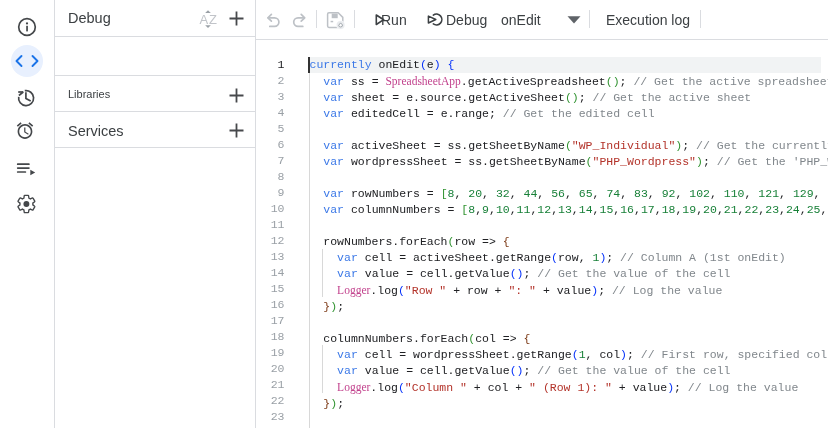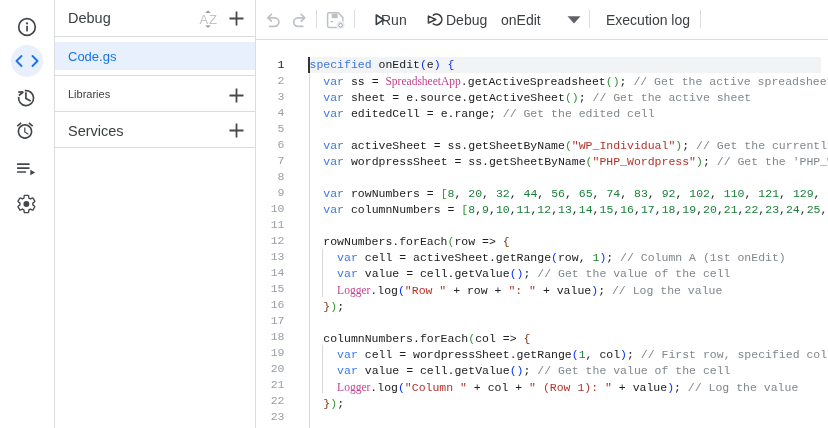--- a/index.html
+++ b/index.html
@@ -65,23 +65,20 @@
   <svg class="abs" style="left:143px;top:6px" width="26" height="26" viewBox="0 0 26 26">
     <text x="1.6" y="17.8" font-size="13" fill="#c1c4c9" font-family="Liberation Sans">A</text>
     <text x="10.9" y="17.8" font-size="13" fill="#c1c4c9" font-family="Liberation Sans">Z</text>
     <path d="M7.2 6.9 L10 4.3 L12.8 6.9 Z" fill="#9aa0a6"></path>
     <path d="M7.2 19.2 L10 21.9 L12.8 19.2 Z" fill="#9aa0a6"></path>
   </svg>
   <svg class="abs" style="left:174px;top:11.4px" width="15" height="15" viewBox="0 0 15 15">
     <path d="M7.5 0.5 V14.5 M0.5 7.5 H14.5" stroke="#47494c" stroke-width="1.8"></path>
   </svg>
   <div class="hsep" style="left:0;top:36px;width:200px;"></div>
-  <div class="abs" style="left:0;top:42px;width:200px;height:28px;background:#e8f0fe;">
-    <div class="abs" style="left:13px;top:7px;font-size:13px;color:#1a73e8;">Code.gs</div>
-  </div>
   <div class="hsep" style="left:0;top:74.5px;width:200px;"></div>
   <div class="abs" style="left:13px;top:88px;font-size:11px;color:#3c4043;">Libraries</div>
   <svg class="abs" style="left:174px;top:88px" width="15" height="15" viewBox="0 0 15 15">
     <path d="M7.5 0.5 V14.5 M0.5 7.5 H14.5" stroke="#47494c" stroke-width="1.8"></path>
   </svg>
   <div class="hsep" style="left:0;top:111px;width:200px;"></div>
   <div class="abs" style="left:13px;top:122.5px;font-size:14.5px;color:#3c4043;text-align:center;">Services</div>
   <svg class="abs" style="left:174px;top:122.7px" width="15" height="15" viewBox="0 0 15 15">
     <path d="M7.5 0.5 V14.5 M0.5 7.5 H14.5" stroke="#47494c" stroke-width="1.8"></path>
   </svg>
@@ -155,21 +152,21 @@
 14
 15
 16
 17
 18
 19
 20
 21
 22
 23</div>
-  <pre id="code" class="abs" style="left:53.5px;top:16.5px;"><span class="k">specified</span> onEdit<span class="b1">(</span>e<span class="b1">)</span> <span class="b1">{</span>
+  <pre id="code" class="abs" style="left:53.5px;top:16.5px;"><span class="k">currently</span> onEdit<span class="b1">(</span>e<span class="b1">)</span> <span class="b1">{</span>
   <span class="k">var</span> ss = <span class="c">SpreadsheetApp</span>.getActiveSpreadsheet<span class="b2">()</span>; <span class="m">// Get the active spreadsheet</span>
   <span class="k">var</span> sheet = e.source.getActiveSheet<span class="b2">()</span>; <span class="m">// Get the active sheet</span>
   <span class="k">var</span> editedCell = e.range; <span class="m">// Get the edited cell</span>
 
   <span class="k">var</span> activeSheet = ss.getSheetByName<span class="b2">(</span><span class="s">"WP_Individual"</span><span class="b2">)</span>; <span class="m">// Get the currently active sheet</span>
   <span class="k">var</span> wordpressSheet = ss.getSheetByName<span class="b2">(</span><span class="s">"PHP_Wordpress"</span><span class="b2">)</span>; <span class="m">// Get the 'PHP_Wordpress' sheet</span>
 
   <span class="k">var</span> rowNumbers = <span class="b2">[</span><span class="n">8</span>, <span class="n">20</span>, <span class="n">32</span>, <span class="n">44</span>, <span class="n">56</span>, <span class="n">65</span>, <span class="n">74</span>, <span class="n">83</span>, <span class="n">92</span>, <span class="n">102</span>, <span class="n">110</span>, <span class="n">121</span>, <span class="n">129</span>, <span class="n">137</span>;
   <span class="k">var</span> columnNumbers = <span class="b2">[</span><span class="n">8</span>,<span class="n">9</span>,<span class="n">10</span>,<span class="n">11</span>,<span class="n">12</span>,<span class="n">13</span>,<span class="n">14</span>,<span class="n">15</span>,<span class="n">16</span>,<span class="n">17</span>,<span class="n">18</span>,<span class="n">19</span>,<span class="n">20</span>,<span class="n">21</span>,<span class="n">22</span>,<span class="n">23</span>,<span class="n">24</span>,<span class="n">25</span>,<span class="n">26</span>,;
 

